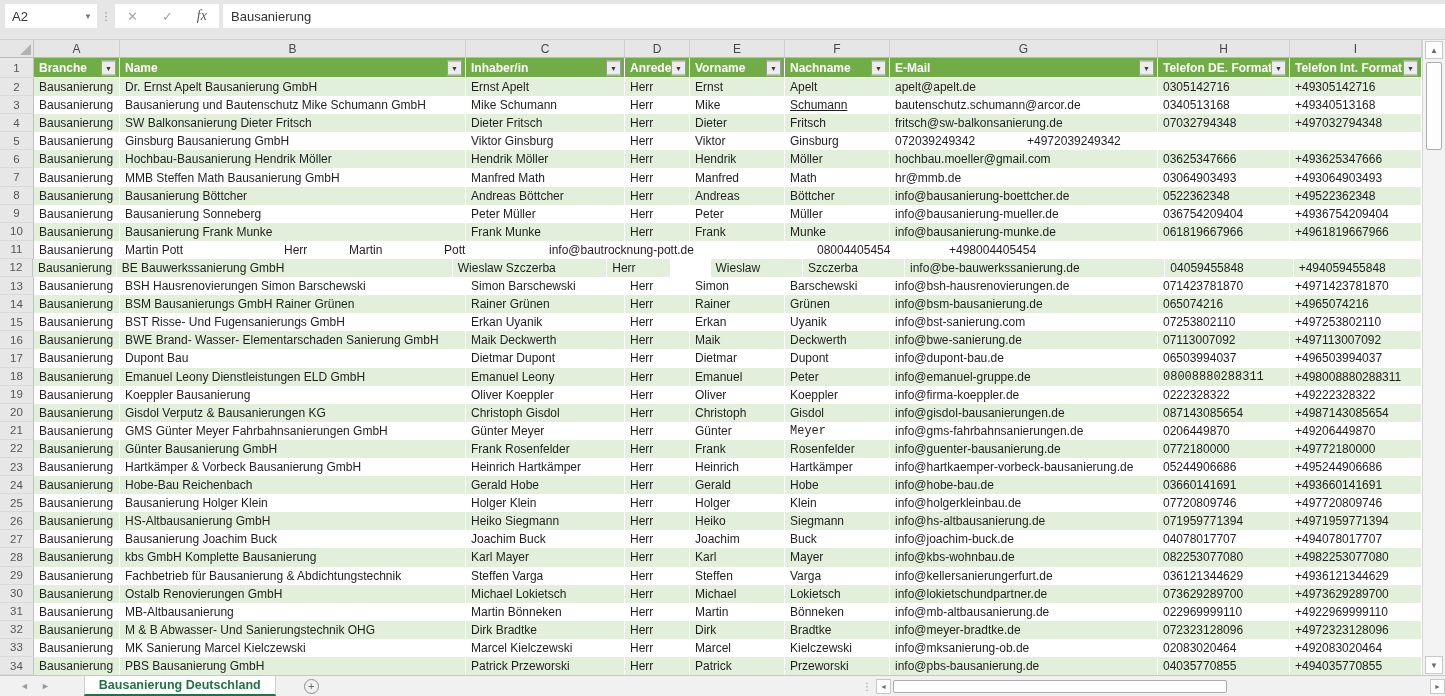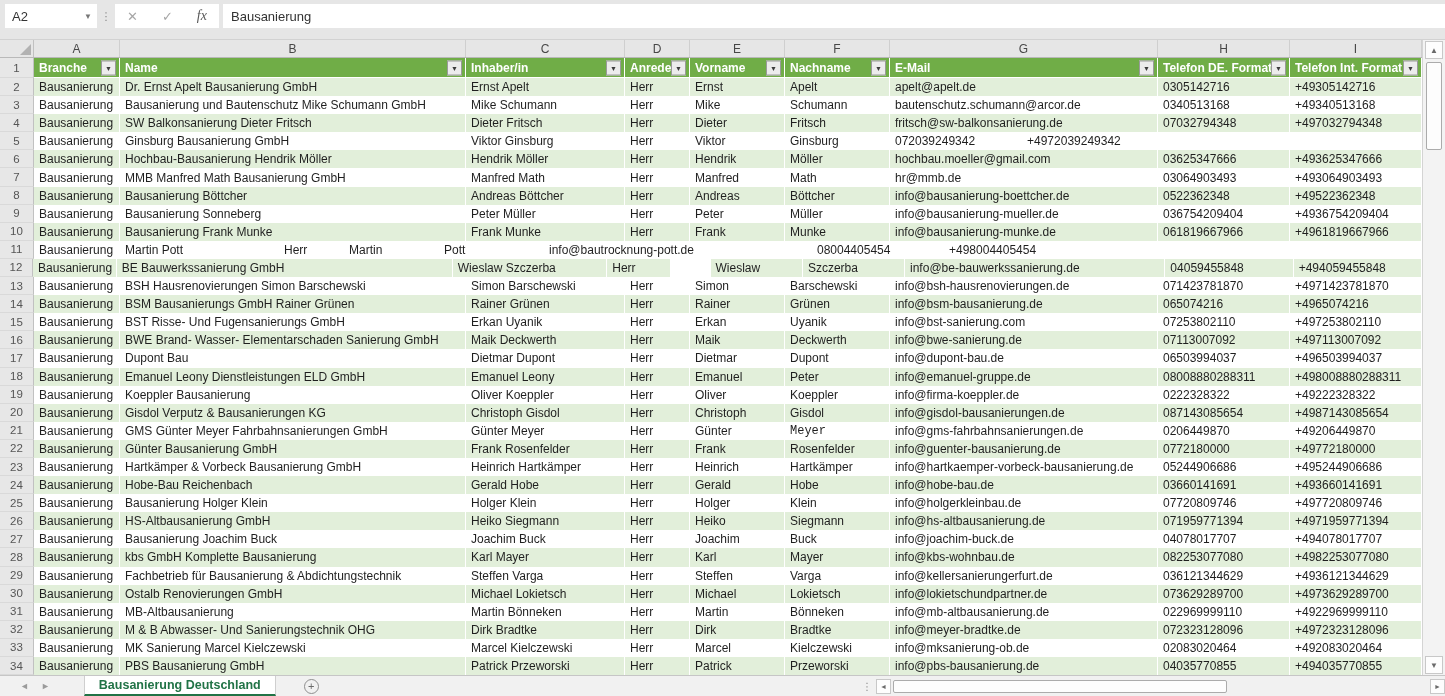--- a/index.html
+++ b/index.html
@@ -172,21 +172,21 @@
             <div class="cell" style="width: 132px;">0305142716</div>
             <div class="cell" style="width: 132px;">+49305142716</div>
           </div>
           <div class="row">
             <div class="rownum">3</div>
             <div class="cell" style="width: 86px;">Bausanierung</div>
             <div class="cell" style="width: 346px;">Bausanierung und Bautenschutz Mike Schumann GmbH</div>
             <div class="cell" style="width: 159px;">Mike Schumann</div>
             <div class="cell" style="width: 65px;">Herr</div>
             <div class="cell" style="width: 95px;">Mike</div>
-            <div class="cell" style="width: 105px;">Schumann</div>
+            <div class="cell" style="width: 105px; text-decoration: underline;">Schumann</div>
             <div class="cell" style="width: 268px;">bautenschutz.schumann@arcor.de</div>
             <div class="cell" style="width: 132px;">0340513168</div>
             <div class="cell" style="width: 132px;">+49340513168</div>
           </div>
           <div class="row band">
             <div class="rownum">4</div>
             <div class="cell" style="width: 86px;">Bausanierung</div>
             <div class="cell" style="width: 346px;">SW Balkonsanierung Dieter Fritsch</div>
             <div class="cell" style="width: 159px;">Dieter Fritsch</div>
             <div class="cell" style="width: 65px;">Herr</div>
@@ -215,21 +215,21 @@
             <div class="cell" style="width: 65px;">Herr</div>
             <div class="cell" style="width: 95px;">Hendrik</div>
             <div class="cell" style="width: 105px;">Möller</div>
             <div class="cell" style="width: 268px;">hochbau.moeller@gmail.com</div>
             <div class="cell" style="width: 132px;">03625347666</div>
             <div class="cell" style="width: 132px;">+493625347666</div>
           </div>
           <div class="row">
             <div class="rownum">7</div>
             <div class="cell" style="width: 86px;">Bausanierung</div>
-            <div class="cell" style="width: 346px;">MMB Manfred Math Bausanierung GmbH</div>
+            <div class="cell" style="width: 346px;">MMB Steffen Math Bausanierung GmbH</div>
             <div class="cell" style="width: 159px;">Manfred Math</div>
             <div class="cell" style="width: 65px;">Herr</div>
             <div class="cell" style="width: 95px;">Manfred</div>
             <div class="cell" style="width: 105px;">Math</div>
             <div class="cell" style="width: 268px;">hr@mmb.de</div>
             <div class="cell" style="width: 132px;">03064903493</div>
             <div class="cell" style="width: 132px;">+493064903493</div>
           </div>
           <div class="row band">
             <div class="rownum">8</div>
@@ -352,21 +352,21 @@
           </div>
           <div class="row band">
             <div class="rownum">18</div>
             <div class="cell" style="width: 86px;">Bausanierung</div>
             <div class="cell" style="width: 346px;">Emanuel Leony Dienstleistungen ELD GmbH</div>
             <div class="cell" style="width: 159px;">Emanuel Leony</div>
             <div class="cell" style="width: 65px;">Herr</div>
             <div class="cell" style="width: 95px;">Emanuel</div>
             <div class="cell" style="width: 105px;">Peter</div>
             <div class="cell" style="width: 268px;">info@emanuel-gruppe.de</div>
-            <div class="cell" style="width: 132px;">08008880288311</div>
+            <div class="cell" style="width: 132px; font-family: Liberation Mono, monospace;">08008880288311</div>
             <div class="cell" style="width: 132px;">+498008880288311</div>
           </div>
           <div class="row">
             <div class="rownum">19</div>
             <div class="cell" style="width: 86px;">Bausanierung</div>
             <div class="cell" style="width: 346px;">Koeppler Bausanierung</div>
             <div class="cell" style="width: 159px;">Oliver Koeppler</div>
             <div class="cell" style="width: 65px;">Herr</div>
             <div class="cell" style="width: 95px;">Oliver</div>
             <div class="cell" style="width: 105px;">Koeppler</div>

